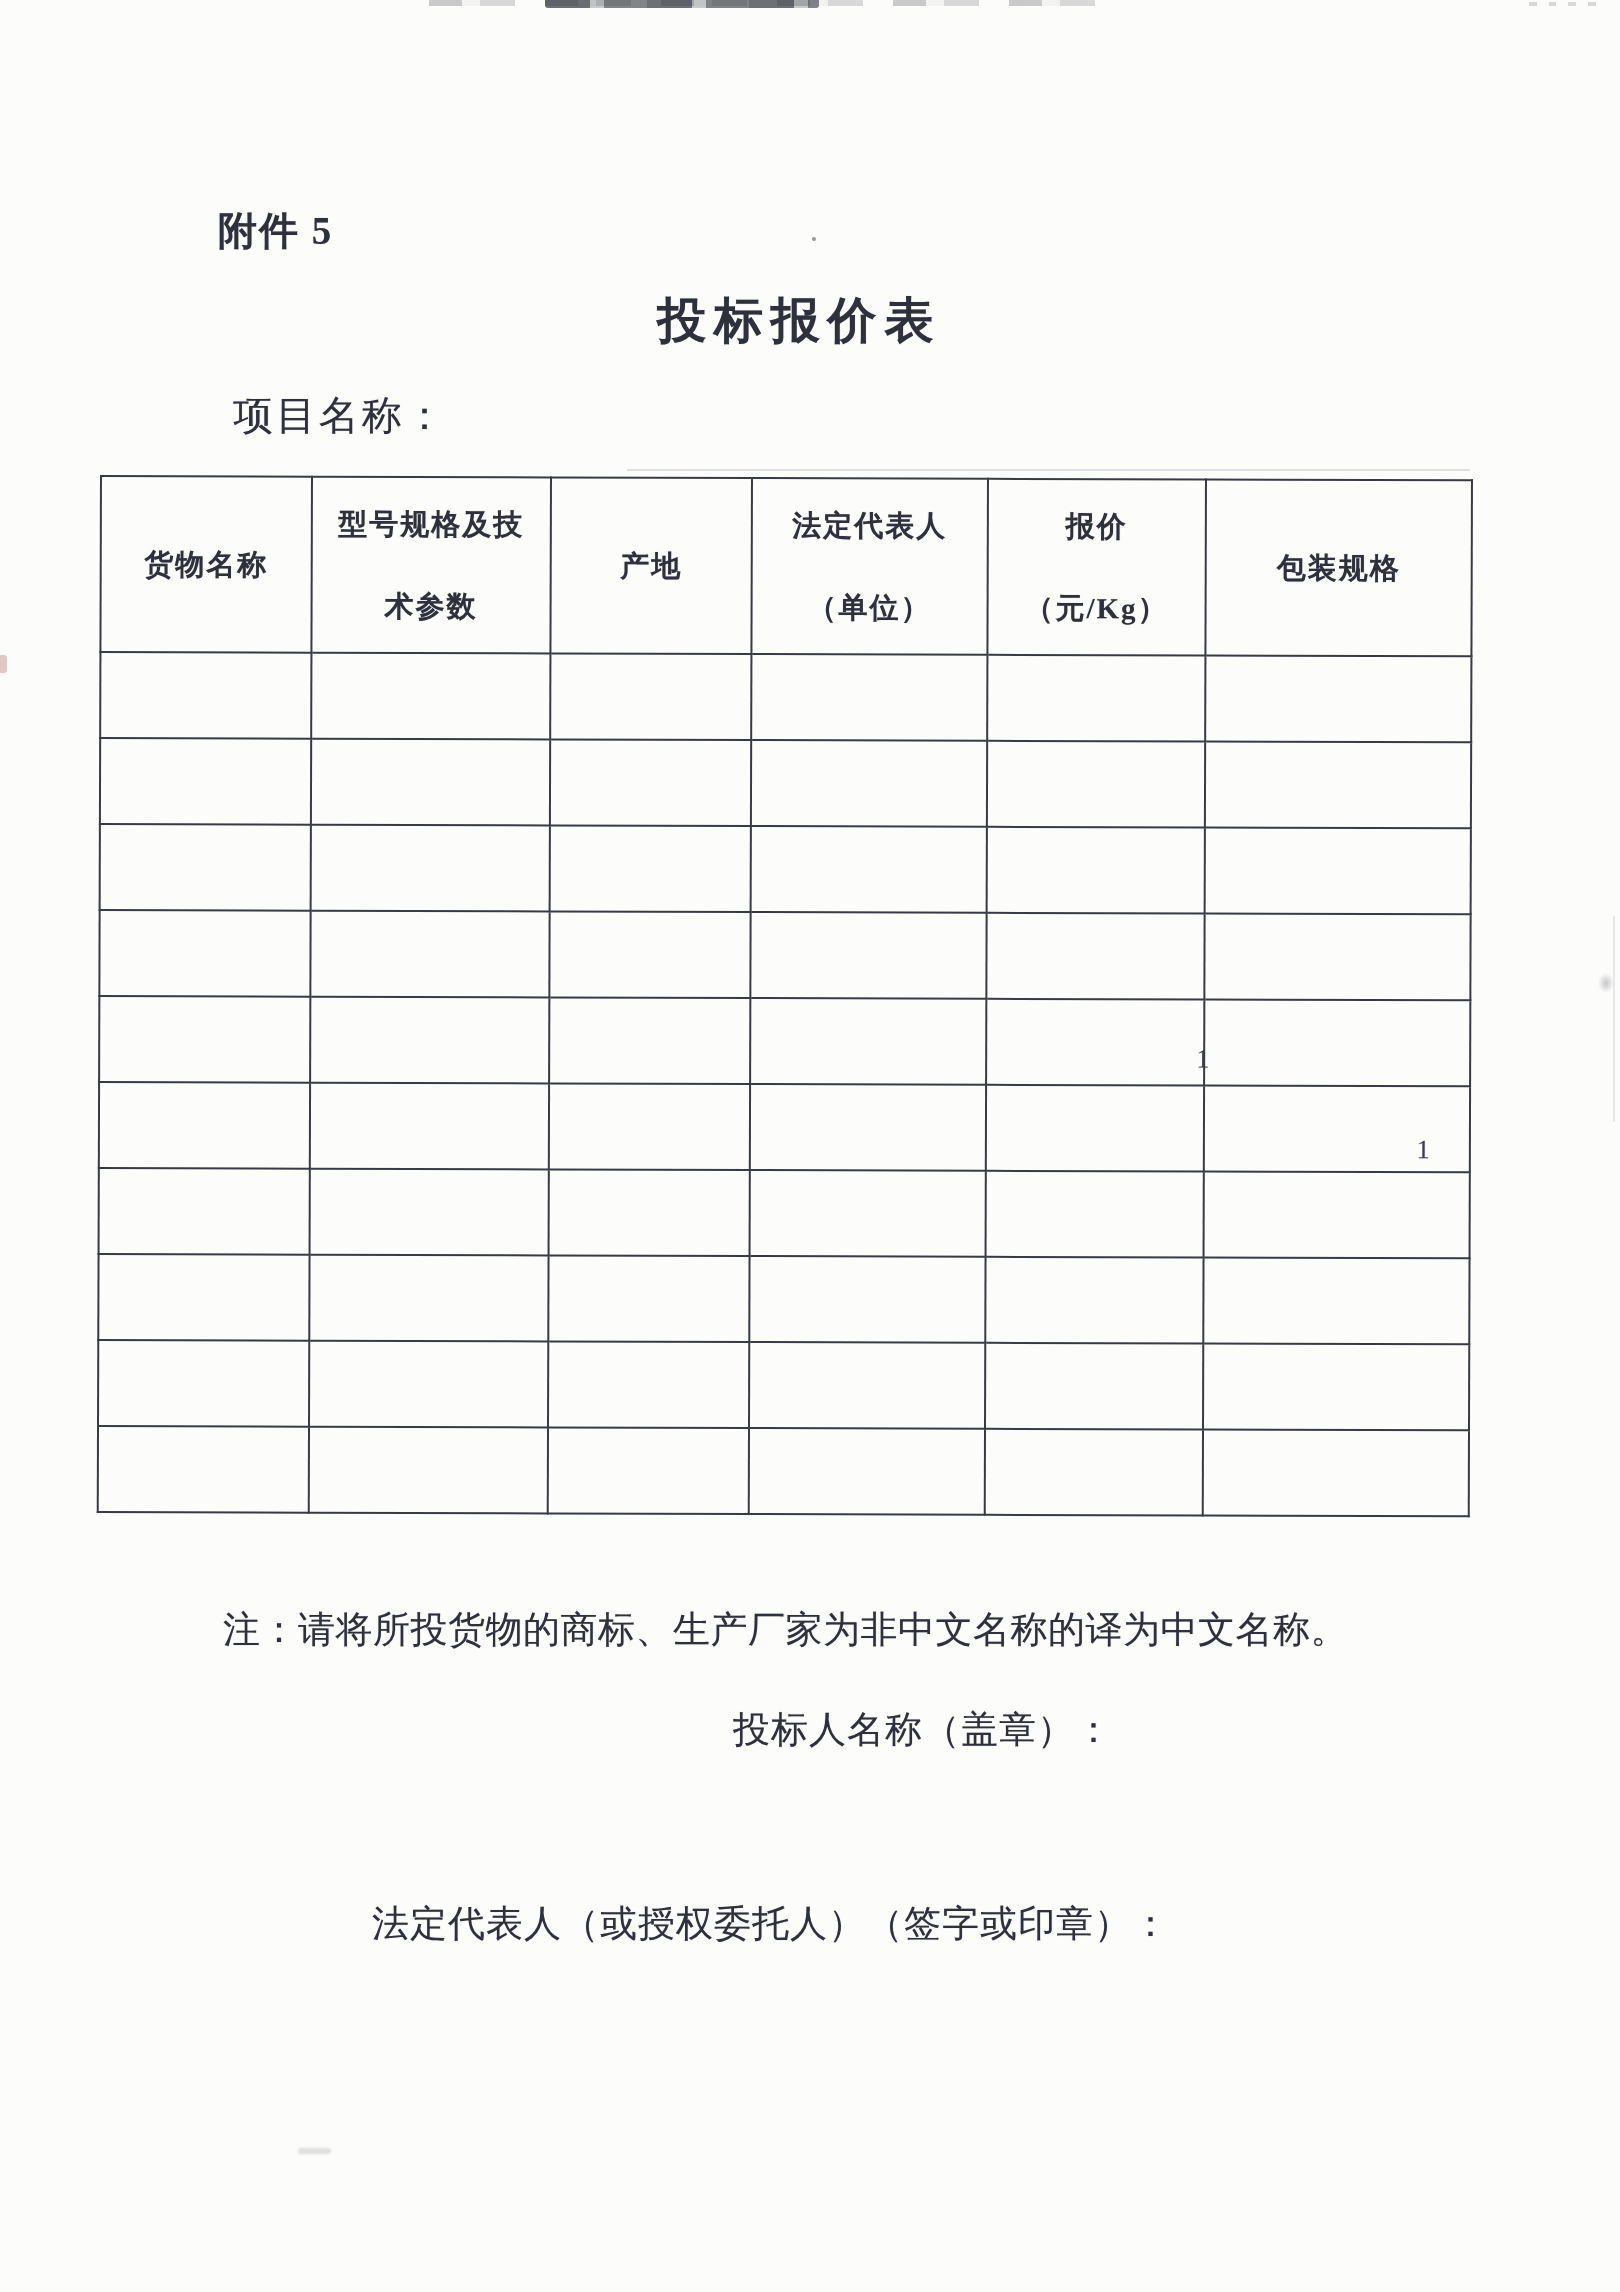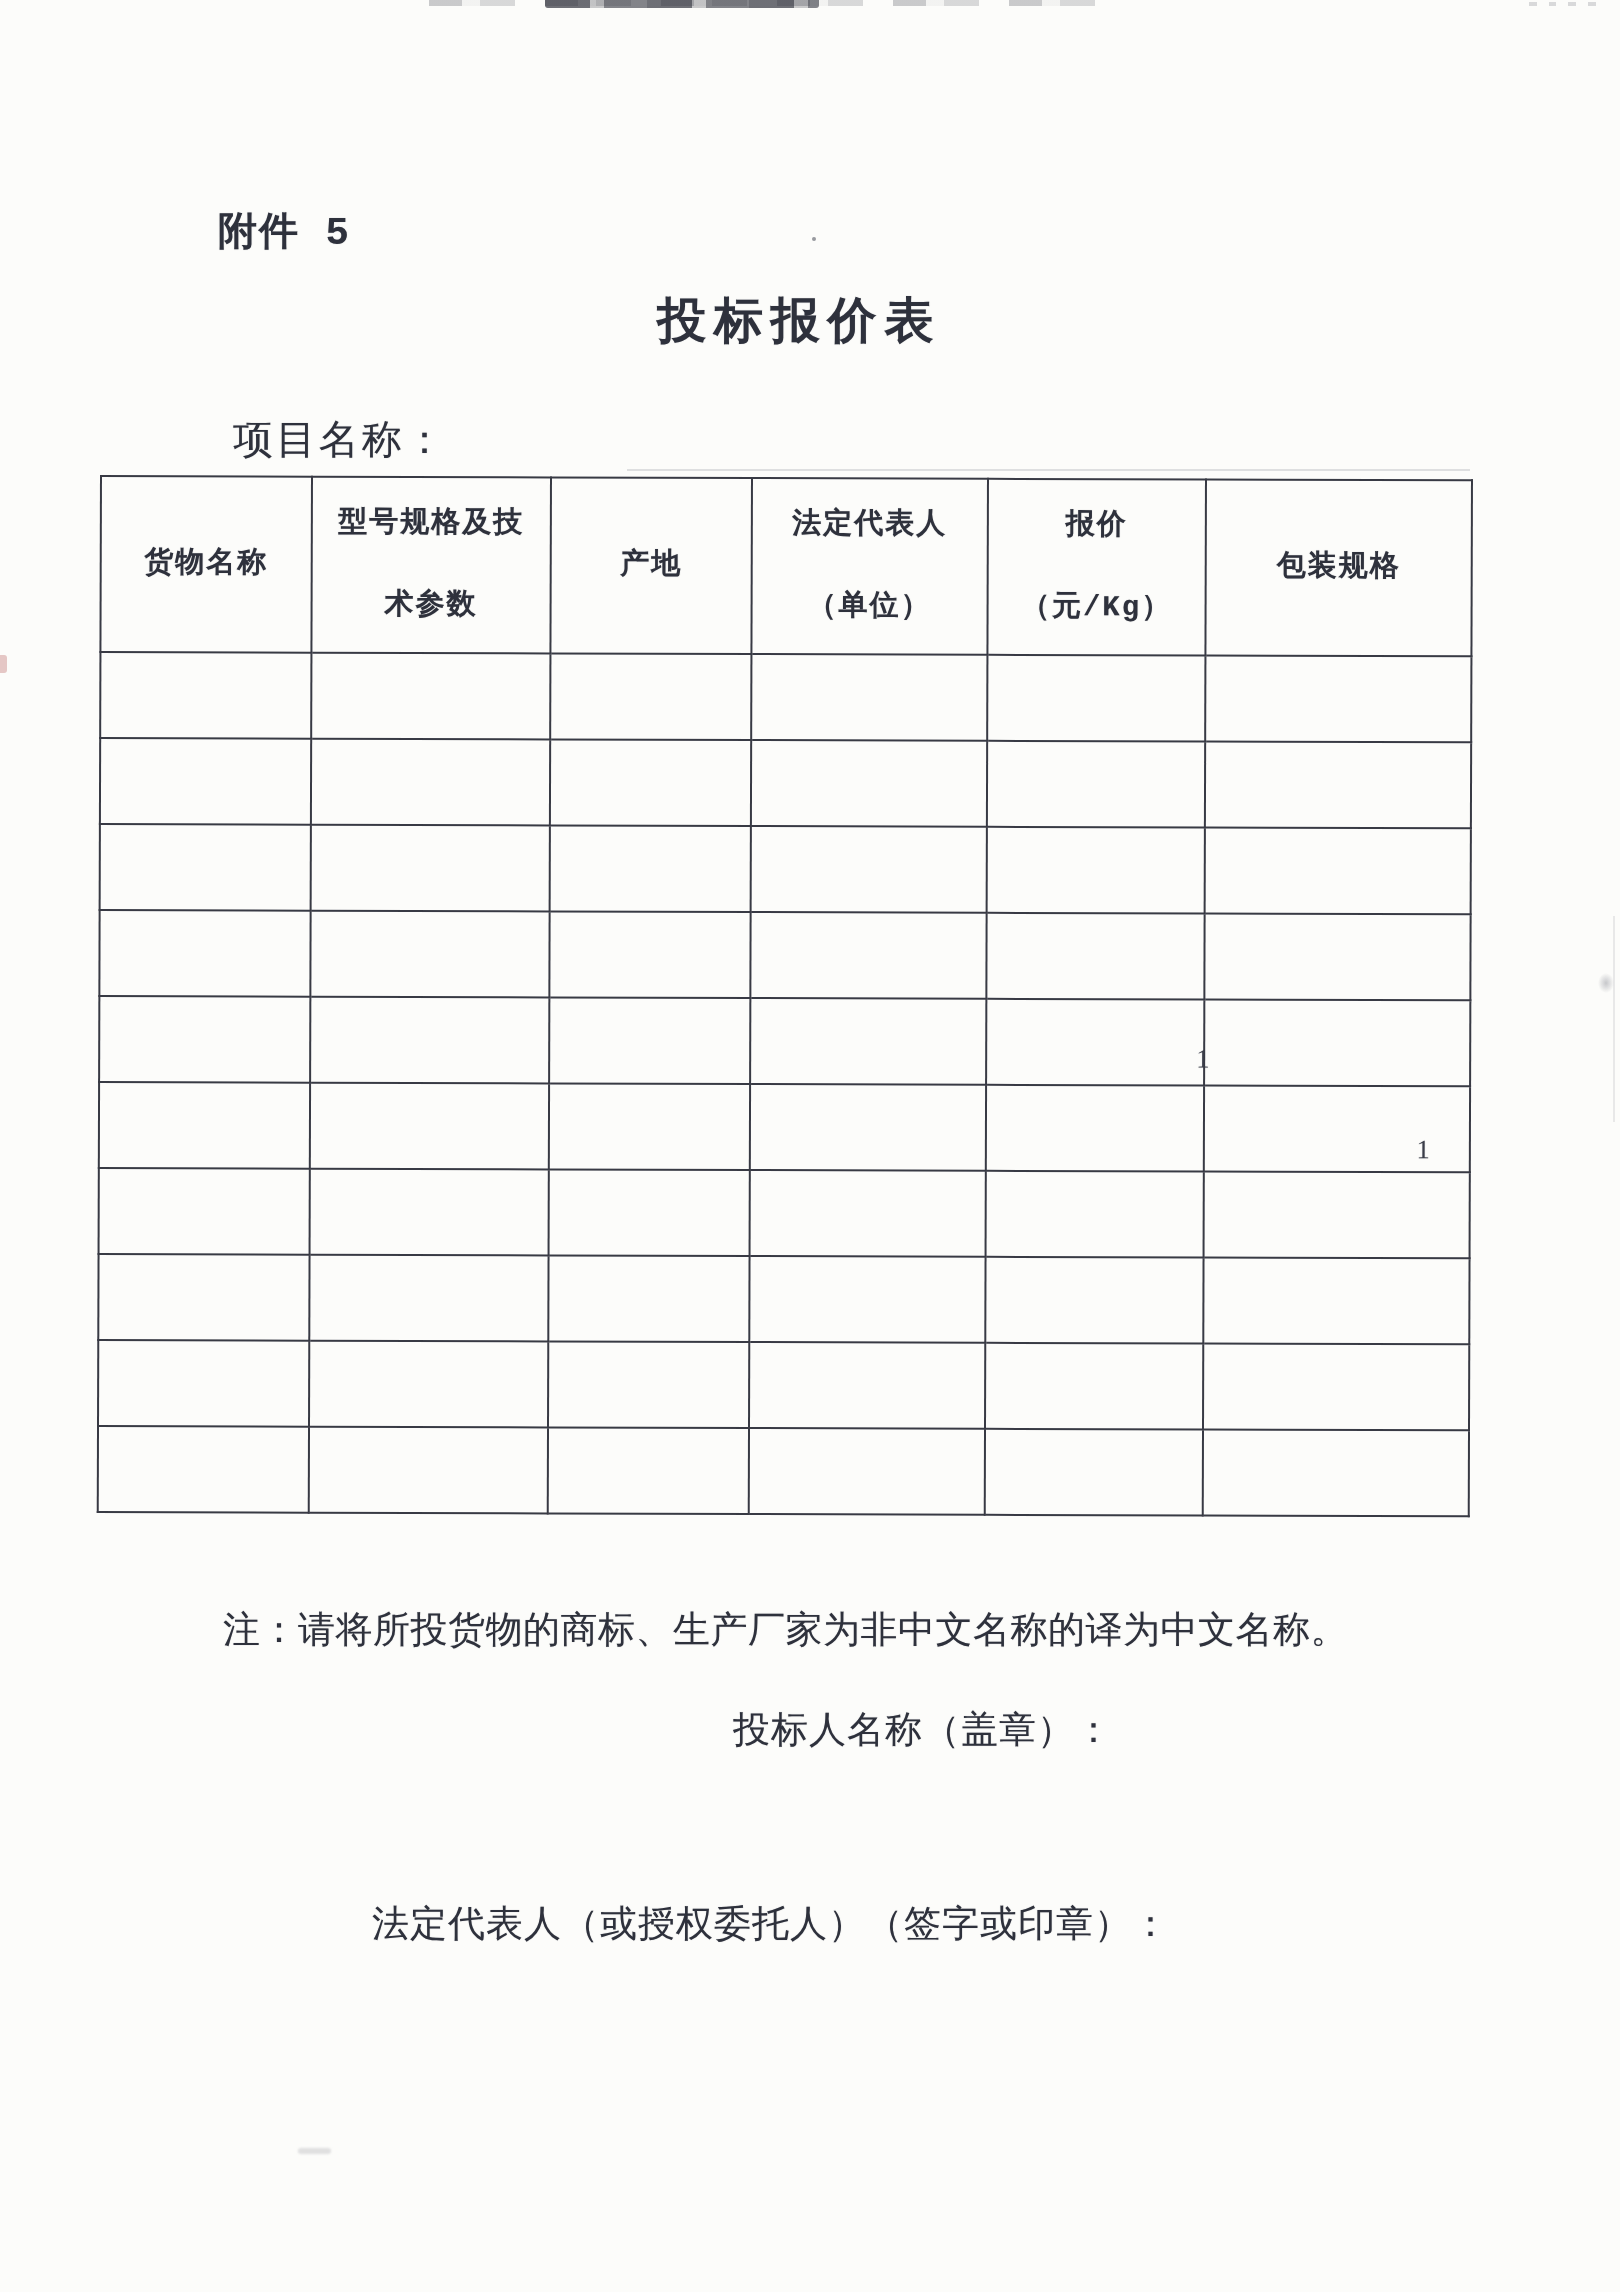--- a/index.html
+++ b/index.html
@@ -4,37 +4,37 @@
 <style>
   html,body{margin:0;padding:0;}
   body{
     width:1620px;height:2293px;
     position:relative;
     background:#fcfcfa;
     font-family:"Liberation Serif","DejaVu Serif",serif;
     color:#2e313c;
     overflow:hidden;
   }
-  .ink{ text-shadow:0 0 1px rgba(44,47,58,.35);font-family:Liberation Mono, monospace; }
+  .ink{ text-shadow:0 0 1px rgba(44,47,58,.35); }
   .abs{ position:absolute; }
 
   
   .attachment{
     left:218px; top:204px;
     font-size:39px; font-weight:700; letter-spacing:2px;
   }
   .doc-title{
     left:0; right:0; top:288px;
     margin-left:-21.6px;
     text-align:center;
     font-size:49px; font-weight:700; letter-spacing:7.8px;
   }
   .project-label{
     left:233px; top:388px;
-    font-size:40px; letter-spacing:2.9px;margin-top:24px;
+    font-size:40px; letter-spacing:2.9px;
   }
 
   
   .table-wrap{
     left:100px; top:475px;
     transform:rotate(0.18deg);
     transform-origin:0 0;
   }
   table.quote{
     border-collapse:collapse;

